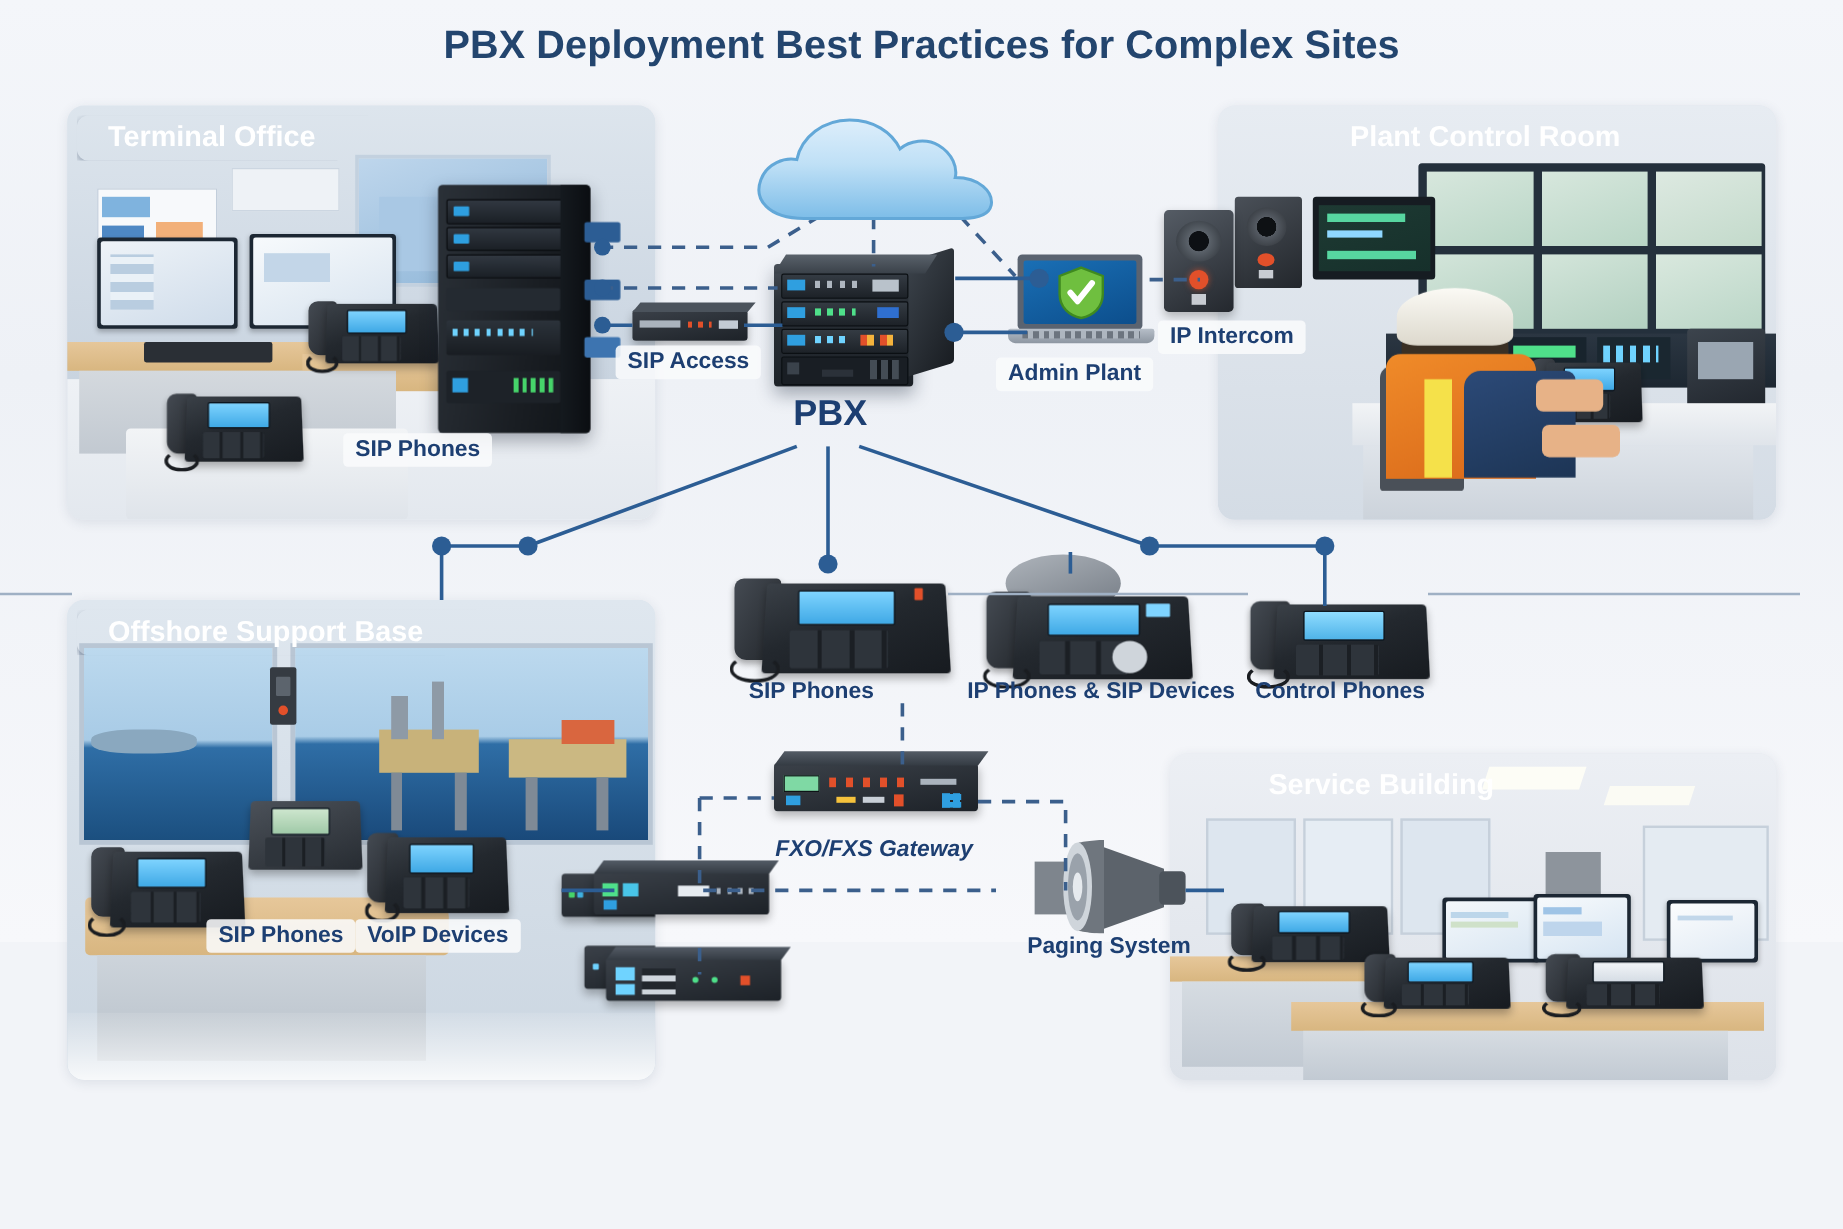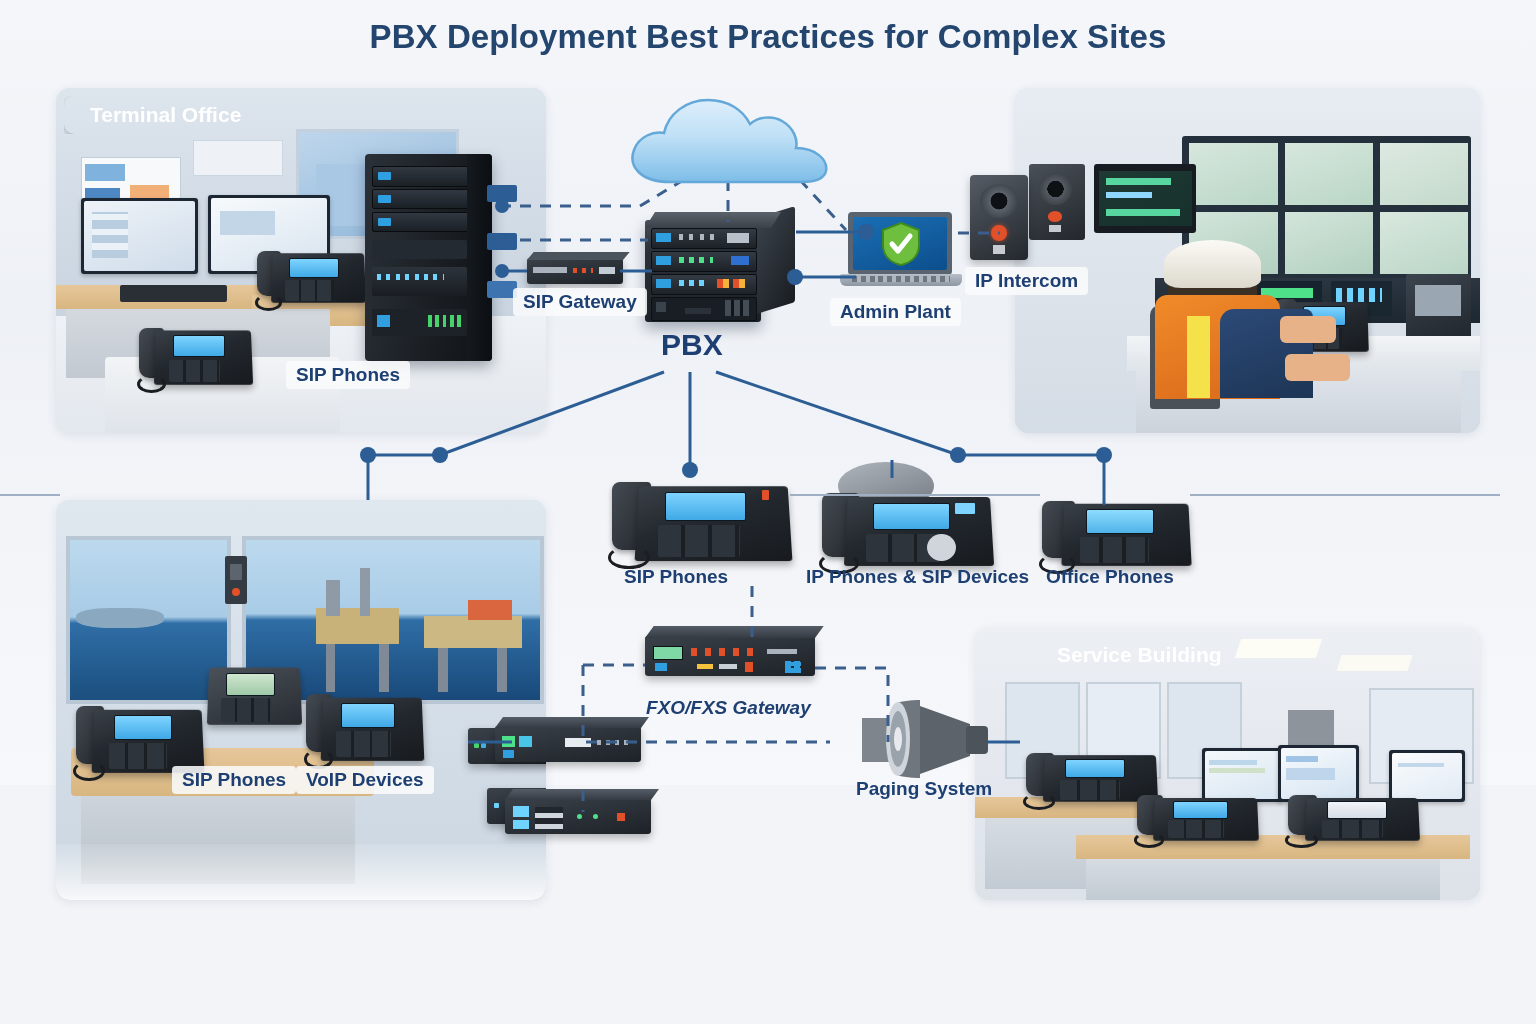--- a/index.html
+++ b/index.html
@@ -17,21 +17,21 @@
     font-size:33px;font-weight:bold;color:#23456e;letter-spacing:.1px;
   }
 
   
   .panel{position:absolute;border-radius:14px;overflow:hidden;
     box-shadow:0 2px 10px rgba(40,60,90,.10);}
   .panel .scene{position:absolute;inset:0;}
 
   
   .ribbon{position:absolute;top:8px;height:38px;line-height:38px;
-    color:#fff;font-size:21px;font-weight:bold;z-index:40;
+    color:#fff;font-size:24px;font-weight:bold;z-index:40;
     background:linear-gradient(180deg,#4d74a3 0%,#2f5display 1%,#2e527f 55%,#27456c 100%);
     box-shadow:0 2px 4px rgba(20,40,70,.25);}
   .ribbon.left{left:8px;padding:0 44px 0 26px;border-radius:10px 0 0 10px;
     -webkit-clip-path:polygon(0 0,100% 0,calc(100% - 26px) 100%,0 100%);
     clip-path:polygon(0 0,100% 0,calc(100% - 26px) 100%,0 100%);}
   .ribbon.both{padding:0 44px;
     -webkit-clip-path:polygon(20px 0,100% 0,calc(100% - 26px) 100%,0 100%);
     clip-path:polygon(20px 0,100% 0,calc(100% - 26px) 100%,0 100%);}
 
   
@@ -219,20 +219,21 @@
 
       <div style="position:absolute;left:29%;top:63%;width:15%;height:30%;background:#4a5058;border-radius:10px 10px 3px 3px;"></div>
       <div style="position:absolute;left:33%;top:50%;width:19%;height:16%;background:#3a3024;border-radius:50% 50% 40% 40%;"></div>
       <div style="position:absolute;left:32%;top:44%;width:21%;height:14%;background:linear-gradient(180deg,#fbfaf5,#ddd9cd);border-radius:50% 50% 18% 18%;"></div>
       <div style="position:absolute;left:30%;top:60%;width:27%;height:30%;background:linear-gradient(160deg,#f08b29,#d9691a);border-radius:12px 14px 0 0;"></div>
       <div style="position:absolute;left:37%;top:66%;width:5%;height:24%;background:#f5e14a;"></div>
       <div style="position:absolute;left:44%;top:64%;width:20%;height:26%;background:linear-gradient(160deg,#2c4a78,#1d3555);border-radius:14px 8px 0 0;"></div>
       <div style="position:absolute;left:57%;top:66%;width:12%;height:8%;background:#e7b287;border-radius:6px;"></div>
       <div style="position:absolute;left:58%;top:77%;width:14%;height:8%;background:#e7b287;border-radius:6px;"></div>
     </div>
+    <div class="ribbon both" style="left:66px;">Plant Control Room</div>
   </div>
 
   <div class="panel" style="left:56px;top:500px;width:490px;height:400px;background:linear-gradient(170deg,#d9e3ec,#c6d3e0);">
     <div class="scene">
       <div class="wall" style="left:0;top:0;width:100%;height:100%;background:linear-gradient(180deg,#dfe7ef,#cbd6e1);"></div>
 
       <div style="position:absolute;left:2%;top:9%;width:32%;height:40%;background:linear-gradient(180deg,#bcd9ee 0%,#a8cbe6 48%,#2f6ea6 52%,#1b4f7f 100%);border:4px solid #b9c6d4;"></div>
       <div style="position:absolute;left:4%;top:27%;width:18%;height:5%;background:#8aa8bf;border-radius:40%;"></div>
       <div style="position:absolute;left:38%;top:9%;width:60%;height:40%;background:linear-gradient(180deg,#bcd9ee 0%,#a9cce7 46%,#2f6ea6 50%,#19497a 100%);border:4px solid #b9c6d4;"></div>
 
@@ -276,20 +277,21 @@
       <div class="netbox" style="left:84%;top:57%;width:22%;height:9%;">
         <div class="led" style="left:6%;background:#46d46a;"></div>
         <div class="led" style="left:12%;background:#3fb0e0;"></div>
       </div>
       <div class="netbox" style="left:88%;top:72%;width:22%;height:9%;">
         <div class="led" style="left:6%;background:#6fd3ff;"></div>
       </div>
 
       <div style="position:absolute;left:0;top:86%;width:100%;height:14%;background:linear-gradient(180deg,rgba(255,255,255,.1),rgba(255,255,255,.85));"></div>
     </div>
+    <div class="ribbon left">Offshore Support Base</div>
   </div>
 
   <div class="panel" style="left:975px;top:628px;width:505px;height:272px;background:linear-gradient(170deg,#e6eaf0,#d2d9e2);">
     <div class="scene">
       <div class="wall" style="left:0;top:0;width:100%;height:100%;background:linear-gradient(180deg,#eceff4,#dde2e9);"></div>
 
       <div style="position:absolute;left:52%;top:4%;width:16%;height:7%;background:#fdfdf6;transform:skewX(-18deg);"></div>
       <div style="position:absolute;left:72%;top:10%;width:14%;height:6%;background:#fbfbf4;transform:skewX(-18deg);"></div>
 
       <div style="position:absolute;left:6%;top:20%;width:14%;height:34%;background:#dde6ef;border:2px solid #c6d0db;"></div>
@@ -440,21 +442,21 @@
     <div style="position:absolute;left:80px;top:88px;width:24px;height:16px;background:repeating-linear-gradient(90deg,#444c55 0 24%,#11151a 24% 38%);"></div>
   </div>
   <div class="pbxlabel" style="left:661px;top:328px;">PBX</div>
 
   <div class="netbox" style="left:527px;top:258px;width:96px;height:26px;z-index:25;">
     <div style="position:absolute;left:0;top:-6px;width:96px;height:8px;background:#4b535c;transform:skewX(-40deg);transform-origin:left bottom;"></div>
     <div style="position:absolute;left:6px;top:9px;width:34px;height:6px;background:#aab3bd;"></div>
     <div style="position:absolute;left:46px;top:10px;width:20px;height:5px;background:repeating-linear-gradient(90deg,#e2502a 0 20%,transparent 20% 45%);"></div>
     <div style="position:absolute;left:72px;top:9px;width:16px;height:7px;background:#c3cbd4;"></div>
   </div>
-  <div class="chip" style="left:513px;top:288px;">SIP Gateway</div>
+  <div class="chip" style="left:513px;top:288px;">SIP Access</div>
 
   <div class="laptop" style="left:840px;top:212px;width:122px;height:84px;">
     <div style="position:absolute;left:8px;top:0;width:104px;height:63px;background:#5a6370;border-radius:4px;"></div>
     <div style="position:absolute;left:13px;top:5px;width:94px;height:53px;background:linear-gradient(160deg,#1a6fb5,#0c4e8c);border-radius:2px;"></div>
 
     <svg style="position:absolute;left:40px;top:9px;" width="42" height="46" viewBox="0 0 42 46">
       <path d="M21 2 L39 9 V24 C39 35 31 42 21 44 C11 42 3 35 3 24 V9 Z" fill="#6fbf3f" stroke="#3f8a1f" stroke-width="2"></path>
       <path d="M12 23 L18 30 L30 15" fill="none" stroke="#ffffff" stroke-width="5" stroke-linecap="round" stroke-linejoin="round"></path>
     </svg>
     <div style="position:absolute;left:0;top:62px;width:122px;height:12px;background:linear-gradient(180deg,#b6bec8,#8d96a1);border-radius:2px 2px 6px 6px;"></div>
@@ -491,21 +493,21 @@
   </div>
   <div class="plainlabel" style="left:806px;top:566px;">IP Phones &amp; SIP Devices</div>
 
   <div class="phone" style="left:1042px;top:487px;width:148px;height:86px;z-index:26;">
     <div class="hs"></div>
       <div class="body"></div>
     <div class="lcd" style="background:linear-gradient(180deg,#8fdcff,#4fb3e8);"></div>
     <div class="keys"></div>
       <div class="cord"></div>
   </div>
-  <div class="plainlabel" style="left:1046px;top:566px;">Office Phones</div>
+  <div class="plainlabel" style="left:1046px;top:566px;">Control Phones</div>
 
   <div class="netbox" style="left:645px;top:636px;width:170px;height:40px;z-index:26;">
     <div style="position:absolute;left:0;top:-10px;width:170px;height:12px;background:linear-gradient(180deg,#545c66,#343b43);transform:skewX(-36deg);transform-origin:left bottom;"></div>
     <div style="position:absolute;left:8px;top:10px;width:28px;height:12px;background:#7fd9a4;border:1px solid #0e1216;"></div>
     <div style="position:absolute;left:46px;top:12px;width:64px;height:8px;background:repeating-linear-gradient(90deg,#e2502a 0 9%,transparent 9% 22%);"></div>
     <div style="position:absolute;left:122px;top:13px;width:30px;height:5px;background:#aab3bd;"></div>
     <div style="position:absolute;left:10px;top:27px;width:12px;height:8px;background:#2f9fe0;"></div>
     <div style="position:absolute;left:52px;top:28px;width:16px;height:5px;background:#f5c23c;"></div>
     <div style="position:absolute;left:74px;top:28px;width:18px;height:5px;background:#c8cfd7;"></div>
     <div style="position:absolute;left:100px;top:26px;width:8px;height:10px;background:#e2502a;"></div>

